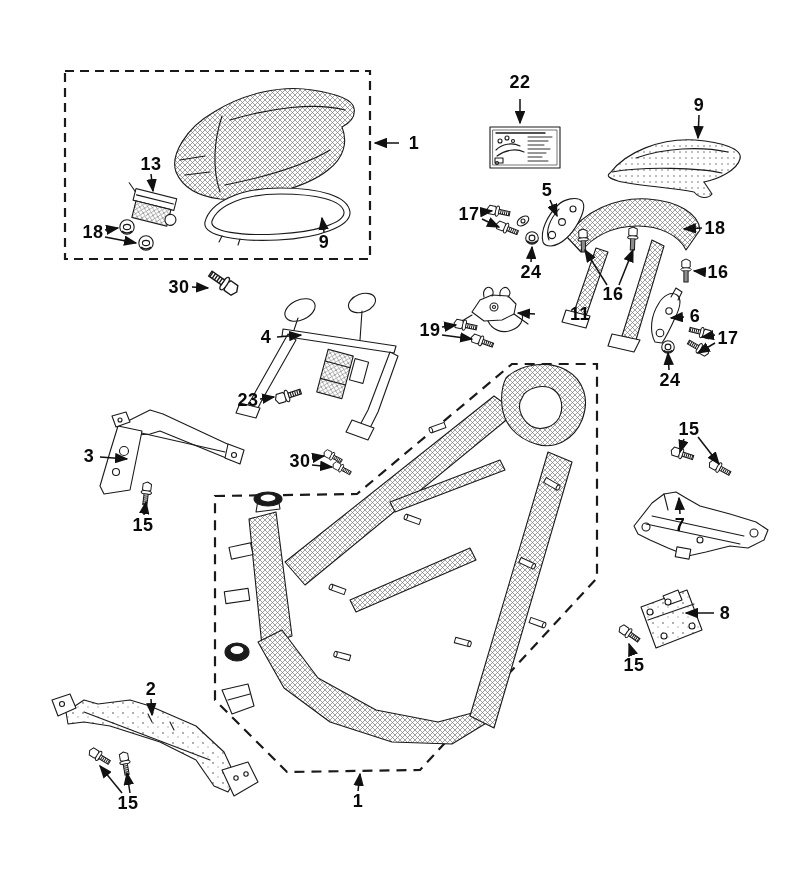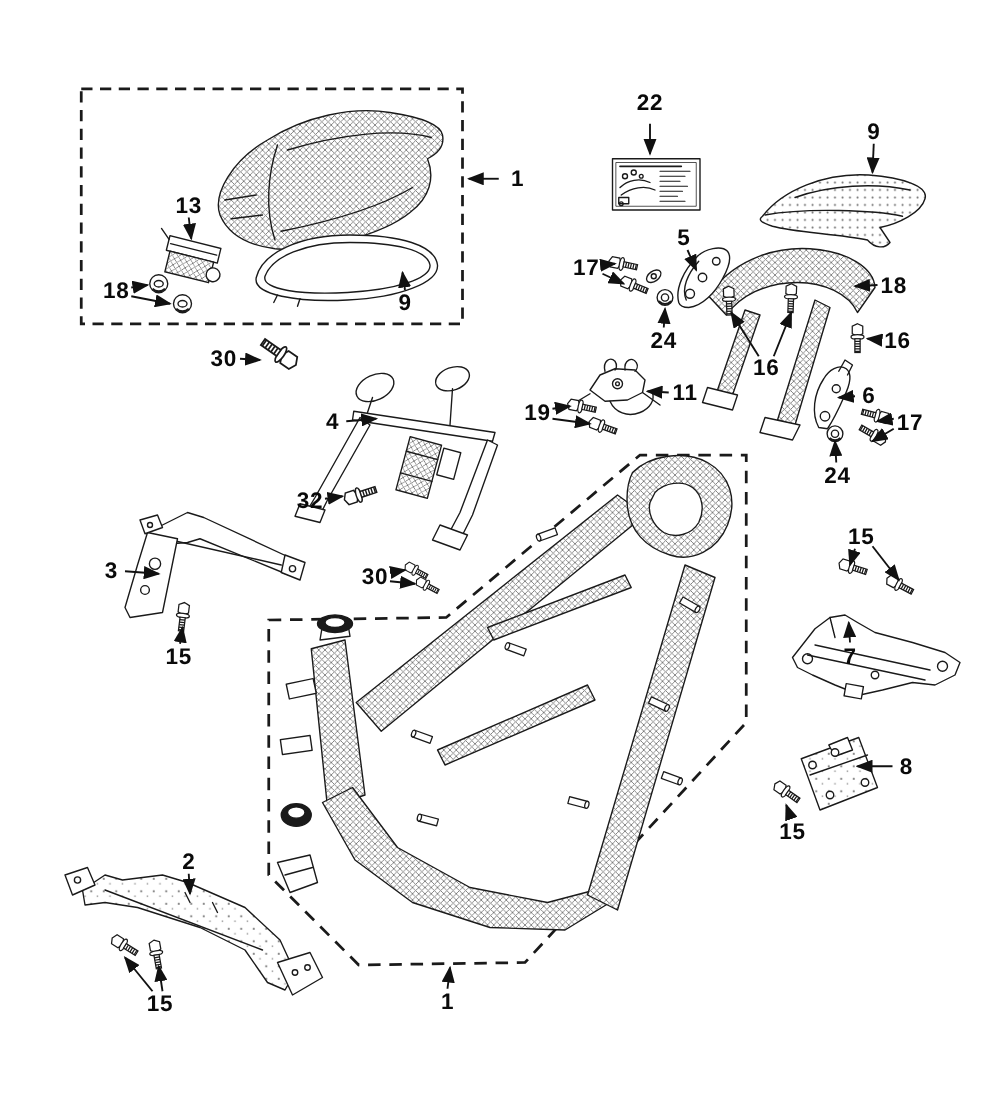--- a/index.html
+++ b/index.html
@@ -356,34 +356,34 @@
 <div class="callout" style="left:358px;top:801px">1</div>
 <div class="callout" style="left:151px;top:689px">2</div>
 <div class="callout" style="left:89px;top:456px">3</div>
 <div class="callout" style="left:266px;top:337px">4</div>
 <div class="callout" style="left:547px;top:190px">5</div>
 <div class="callout" style="left:695px;top:316px">6</div>
 <div class="callout" style="left:680px;top:525px">7</div>
 <div class="callout" style="left:725px;top:613px">8</div>
 <div class="callout" style="left:699px;top:105px">9</div>
 <div class="callout" style="left:715px;top:228px">18</div>
-<div class="callout" style="left:548px;top:314px">11</div>
+<div class="callout" style="left:580px;top:314px">11</div>
 <div class="callout" style="left:414px;top:143px">1</div>
 <div class="callout" style="left:151px;top:164px">13</div>
 <div class="callout" style="left:324px;top:242px">9</div>
 <div class="callout" style="left:143px;top:525px">15</div>
 <div class="callout" style="left:128px;top:803px">15</div>
 <div class="callout" style="left:689px;top:429px">15</div>
 <div class="callout" style="left:634px;top:665px">15</div>
 <div class="callout" style="left:718px;top:272px">16</div>
 <div class="callout" style="left:613px;top:294px">16</div>
 <div class="callout" style="left:469px;top:214px">17</div>
 <div class="callout" style="left:728px;top:338px">17</div>
 <div class="callout" style="left:430px;top:330px">19</div>
 <div class="callout" style="left:93px;top:232px">18</div>
 <div class="callout" style="left:179px;top:287px">30</div>
 <div class="callout" style="left:300px;top:461px">30</div>
 <div class="callout" style="left:520px;top:82px">22</div>
-<div class="callout" style="left:248px;top:400px">32</div>
+<div class="callout" style="left:248px;top:400px">23</div>
 <div class="callout" style="left:531px;top:272px">24</div>
 <div class="callout" style="left:670px;top:380px">24</div>
 
 </div>
 
 </body></html>

